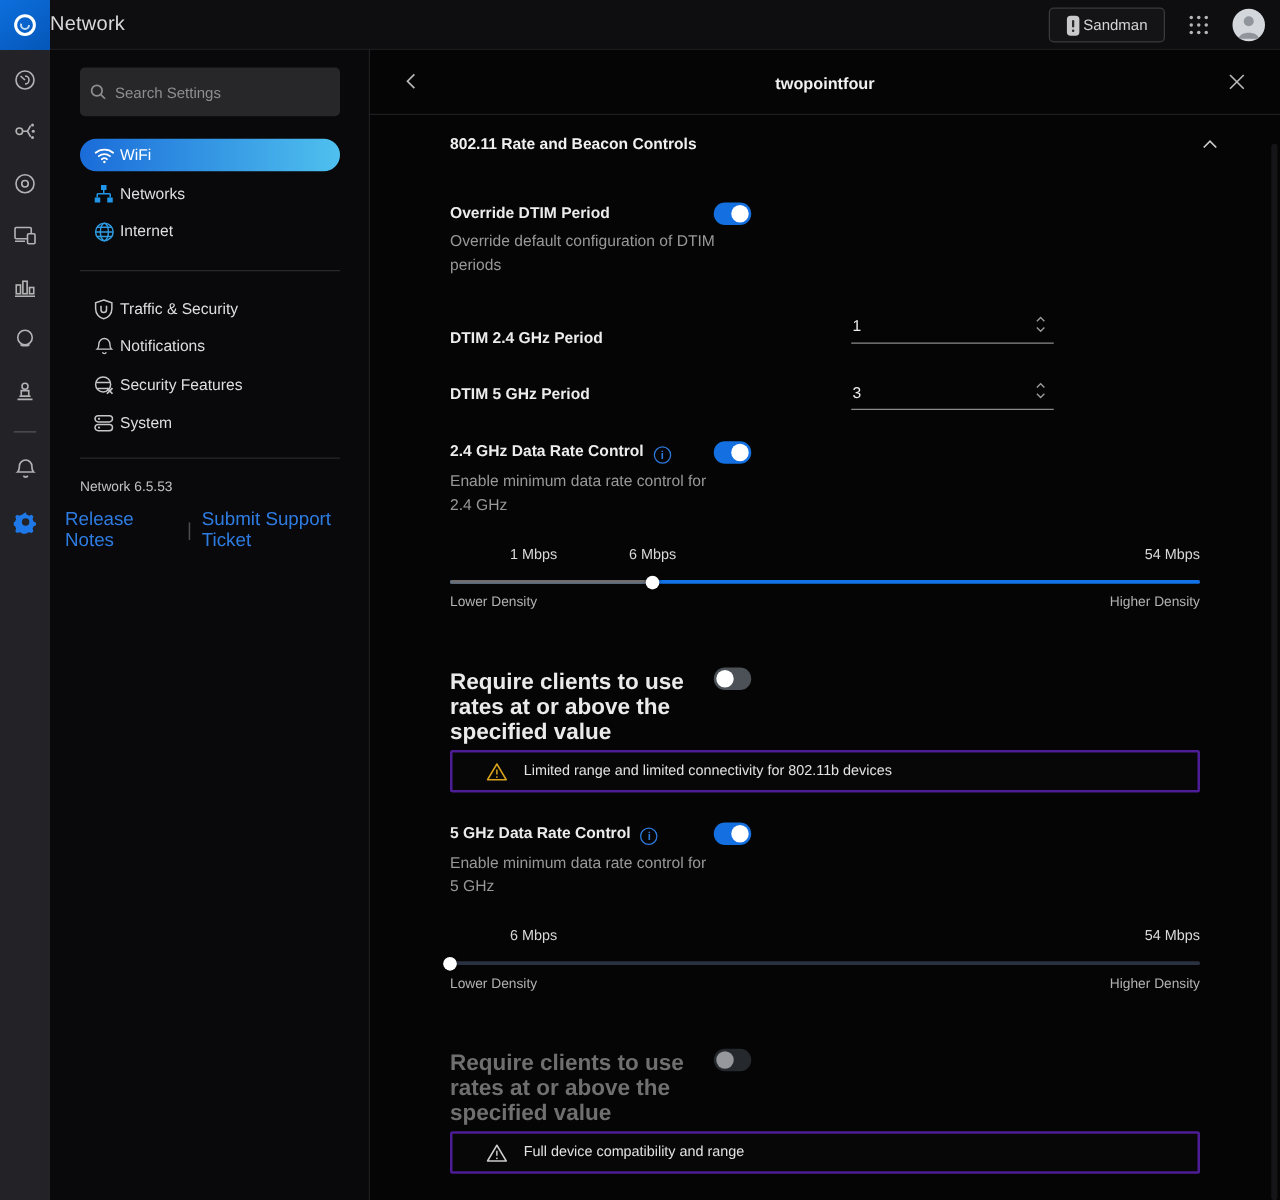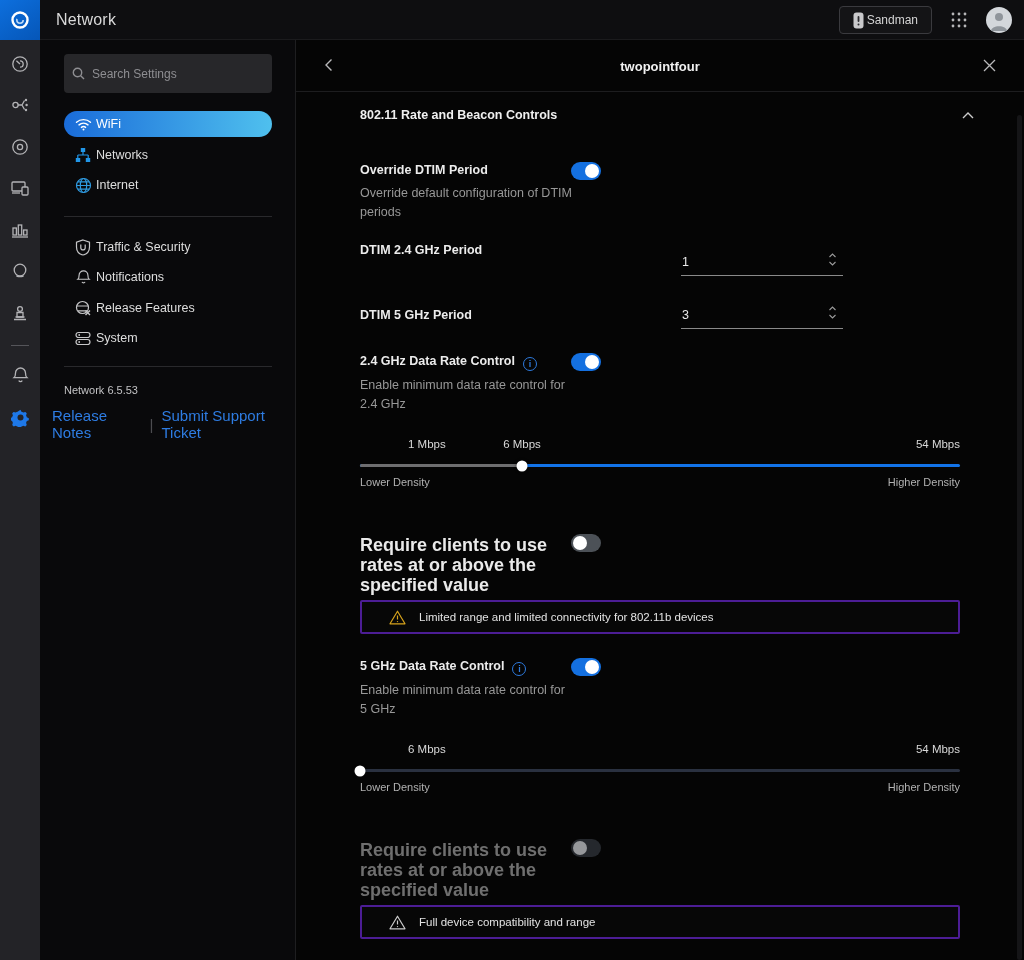--- a/index.html
+++ b/index.html
@@ -5,21 +5,21 @@
   * { margin:0; padding:0; box-sizing:border-box; }
   html,body { width:1024px; height:960px; background:#000; overflow:hidden;
     font-family:"Liberation Sans", sans-serif; -webkit-font-smoothing:antialiased; }
   .stage { position:relative; width:1024px; height:960px; background:#050505; }
 
   
   .topbar { position:absolute; left:0; top:0; width:1024px; height:40px; background:#0e0e10;
     border-bottom:1px solid #1b1b1d; display:flex; align-items:center; z-index:5; }
   .logo { width:40px; height:40px; background:linear-gradient(145deg,#0d6fdd,#0556b8);
     display:flex; align-items:center; justify-content:center; }
-  .app-title { margin-left:16px; font-size:16px; color:#d9d9d9; letter-spacing:.2px; }
+  .app-title { font-size:16px; color:#d9d9d9; letter-spacing:.2px; }
   .topbar-right { position:absolute; right:12px; top:0; height:40px; display:flex; align-items:center; gap:18px; }
   .console-btn { height:28px; display:flex; align-items:center; gap:3px; padding:0 13px;
     border:1px solid #3a3a3e; border-radius:4px; background:#141416; cursor:pointer; }
   .console-btn span { font-size:12px; color:#d4d4d4; }
   .avatar { width:26px; height:26px; border-radius:50%; background:#d3d7db; display:flex;
     align-items:center; justify-content:center; overflow:hidden; }
 
   
   .rail { position:absolute; left:0; top:40px; width:40px; height:920px; background:#232327; z-index:4; }
   .rail-icon { position:absolute; left:0; width:40px; height:28px; display:flex; align-items:center;
@@ -285,21 +285,21 @@
     </div>
 
     <div class="nav-item" style="top:255px">
       <span class="nav-icon">
         <svg width="17" height="17" viewBox="0 0 17 17" fill="none" stroke="#c6c6c8" stroke-width="1.2">
           <circle cx="7.5" cy="7.5" r="6"></circle>
           <path d="M1.8 6 h11.4 M3 10.8 h9"></path>
           <path d="M10.5 10.5 L15 15 M15 10.5 L10.5 15" stroke-width="1.4"></path>
         </svg>
       </span>
-      <span>Release Features</span>
+      <span>Security Features</span>
     </div>
 
     <div class="nav-item" style="top:285px">
       <span class="nav-icon">
         <svg width="16" height="15" viewBox="0 0 16 15" fill="none" stroke="#c6c6c8" stroke-width="1.2">
           <rect x="1" y="1.5" width="14" height="5" rx="2.5"></rect>
           <rect x="1" y="8.5" width="14" height="5" rx="2.5"></rect>
           <circle cx="4.2" cy="4" r="0.9" fill="#c6c6c8" stroke="none"></circle>
           <circle cx="4.2" cy="11" r="0.9" fill="#c6c6c8" stroke="none"></circle>
         </svg>
@@ -343,21 +343,21 @@
         </svg>
       </span>
     </div>
 
     <div class="row-abs field-label" style="top:123px">Override DTIM Period</div>
     <div class="toggle toggle-abs on" style="top:122px">
         <div class="knob"></div>
       </div>
     <div class="row-abs field-desc" style="top:144px;width:220px">Override default configuration of DTIM periods</div>
 
-    <div class="row-abs field-label" style="top:203px">DTIM 2.4 GHz Period</div>
+    <div class="row-abs field-label" style="top:223px">DTIM 2.4 GHz Period</div>
     <div class="num-field" style="top:212px">
       <input type="text" value="1" style="">
       <span class="stepper">
         <svg width="9" height="15" viewBox="0 0 9 15" fill="none" stroke="currentColor" stroke-width="1.1">
           <path d="M1.5 5 L4.5 2 L7.5 5"></path>
             <path d="M1.5 10 L4.5 13 L7.5 10"></path>
         </svg>
       </span>
     </div>
 

